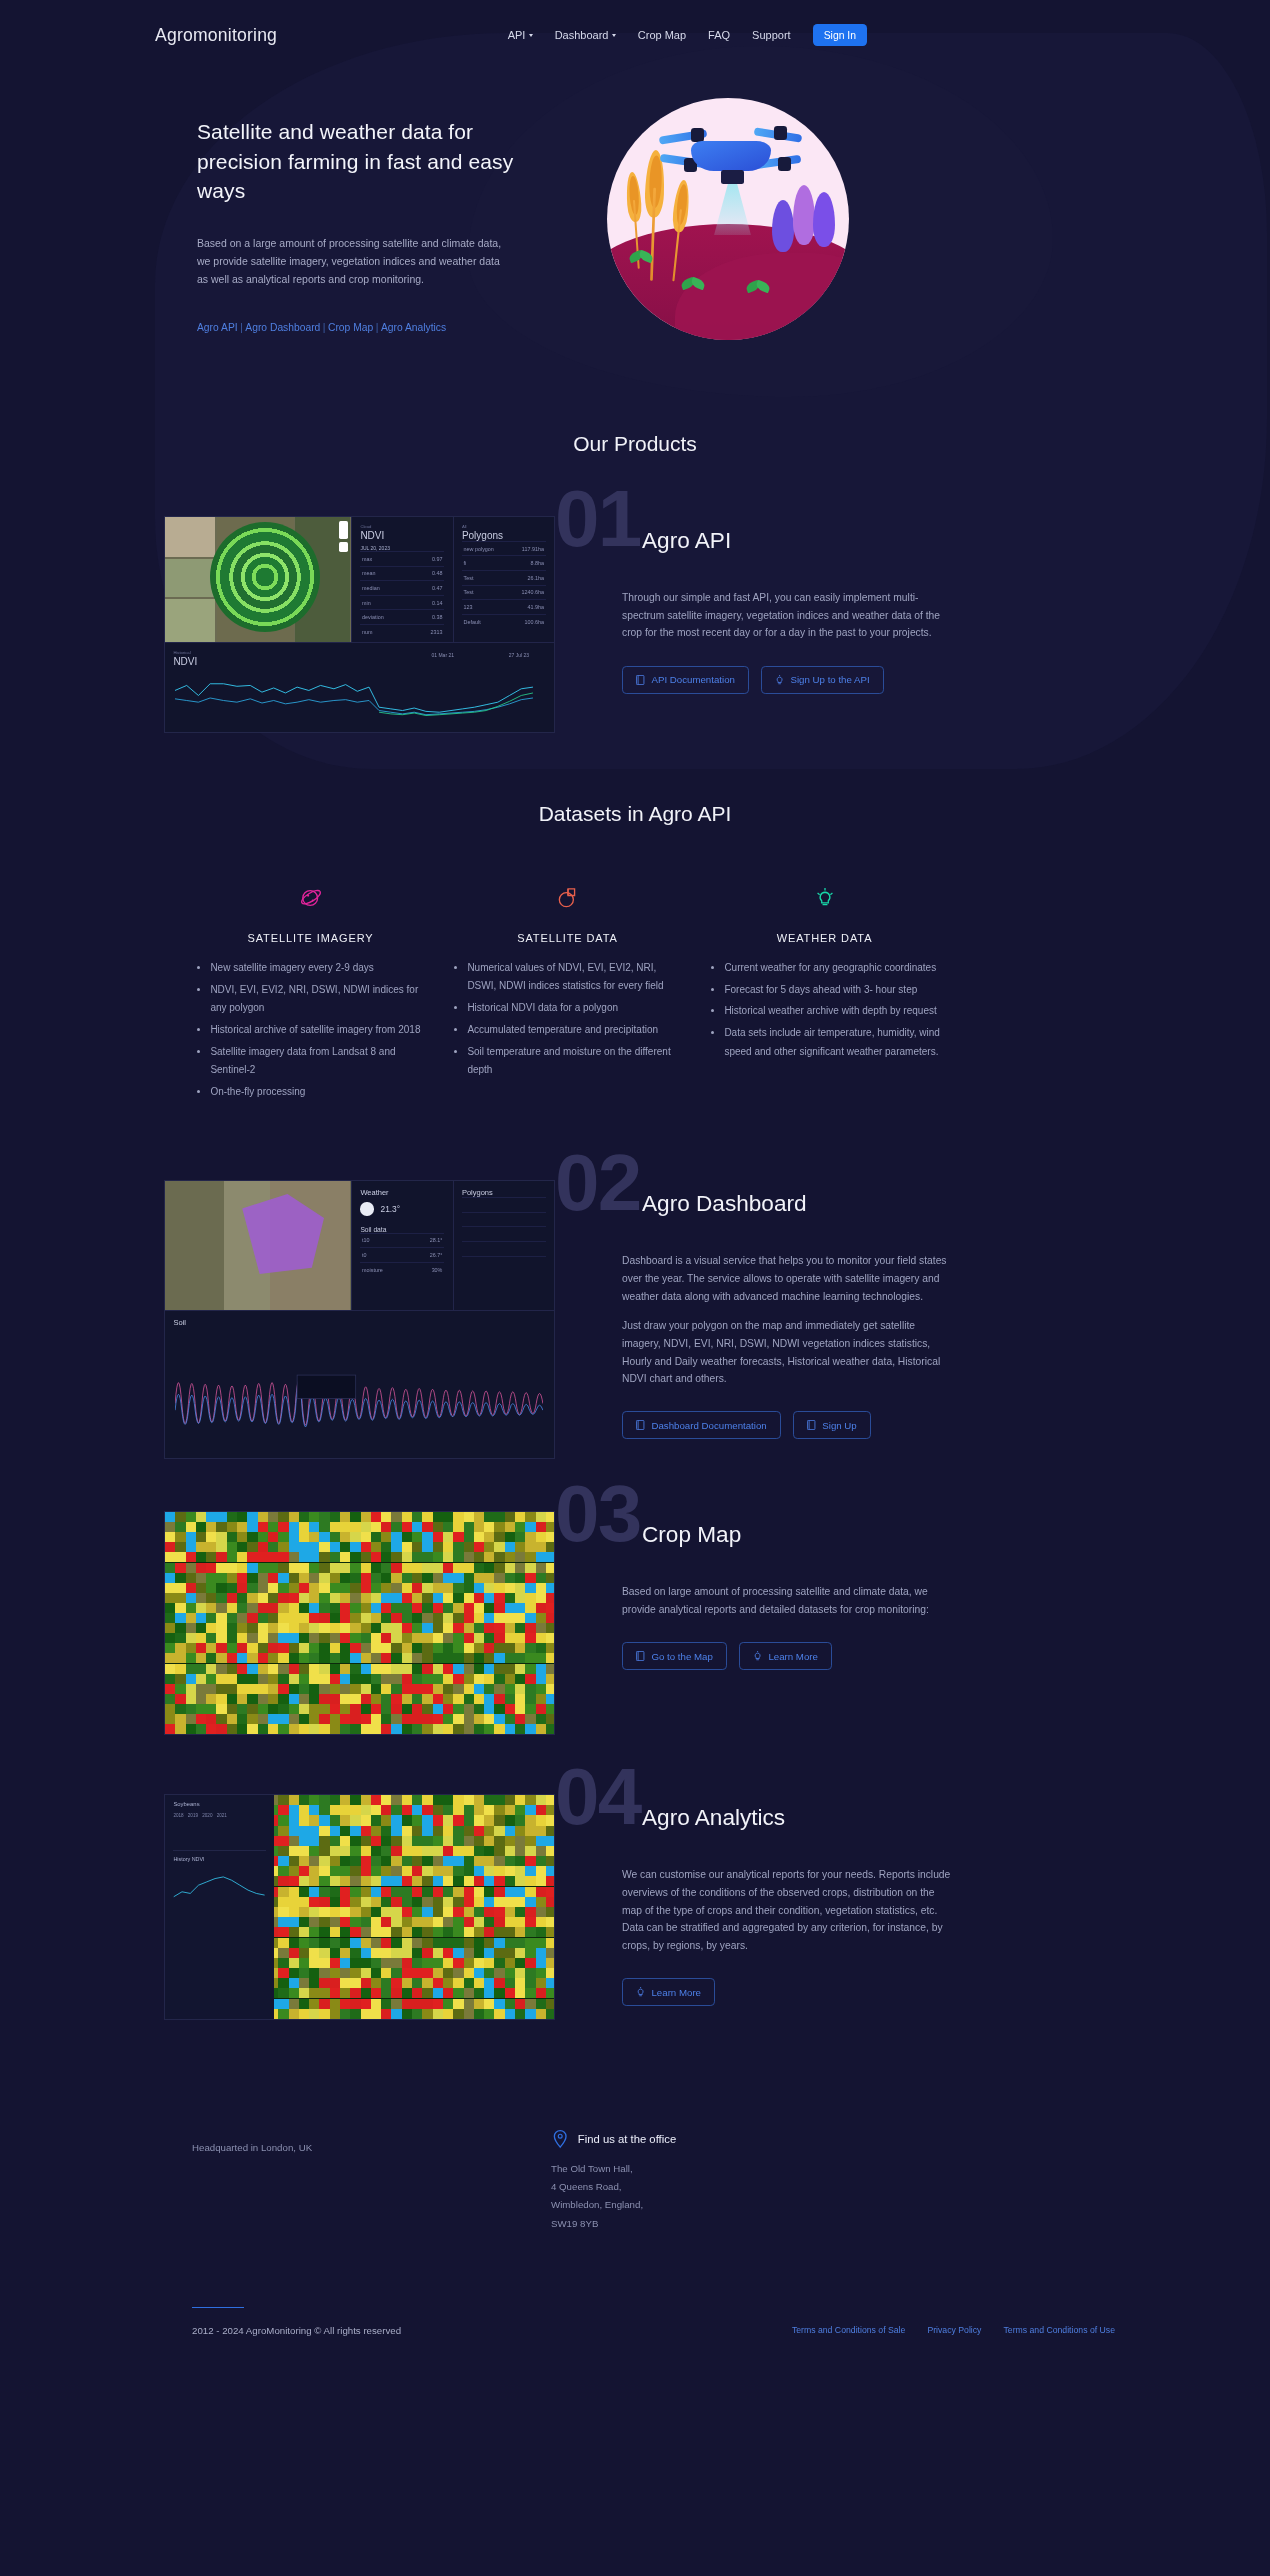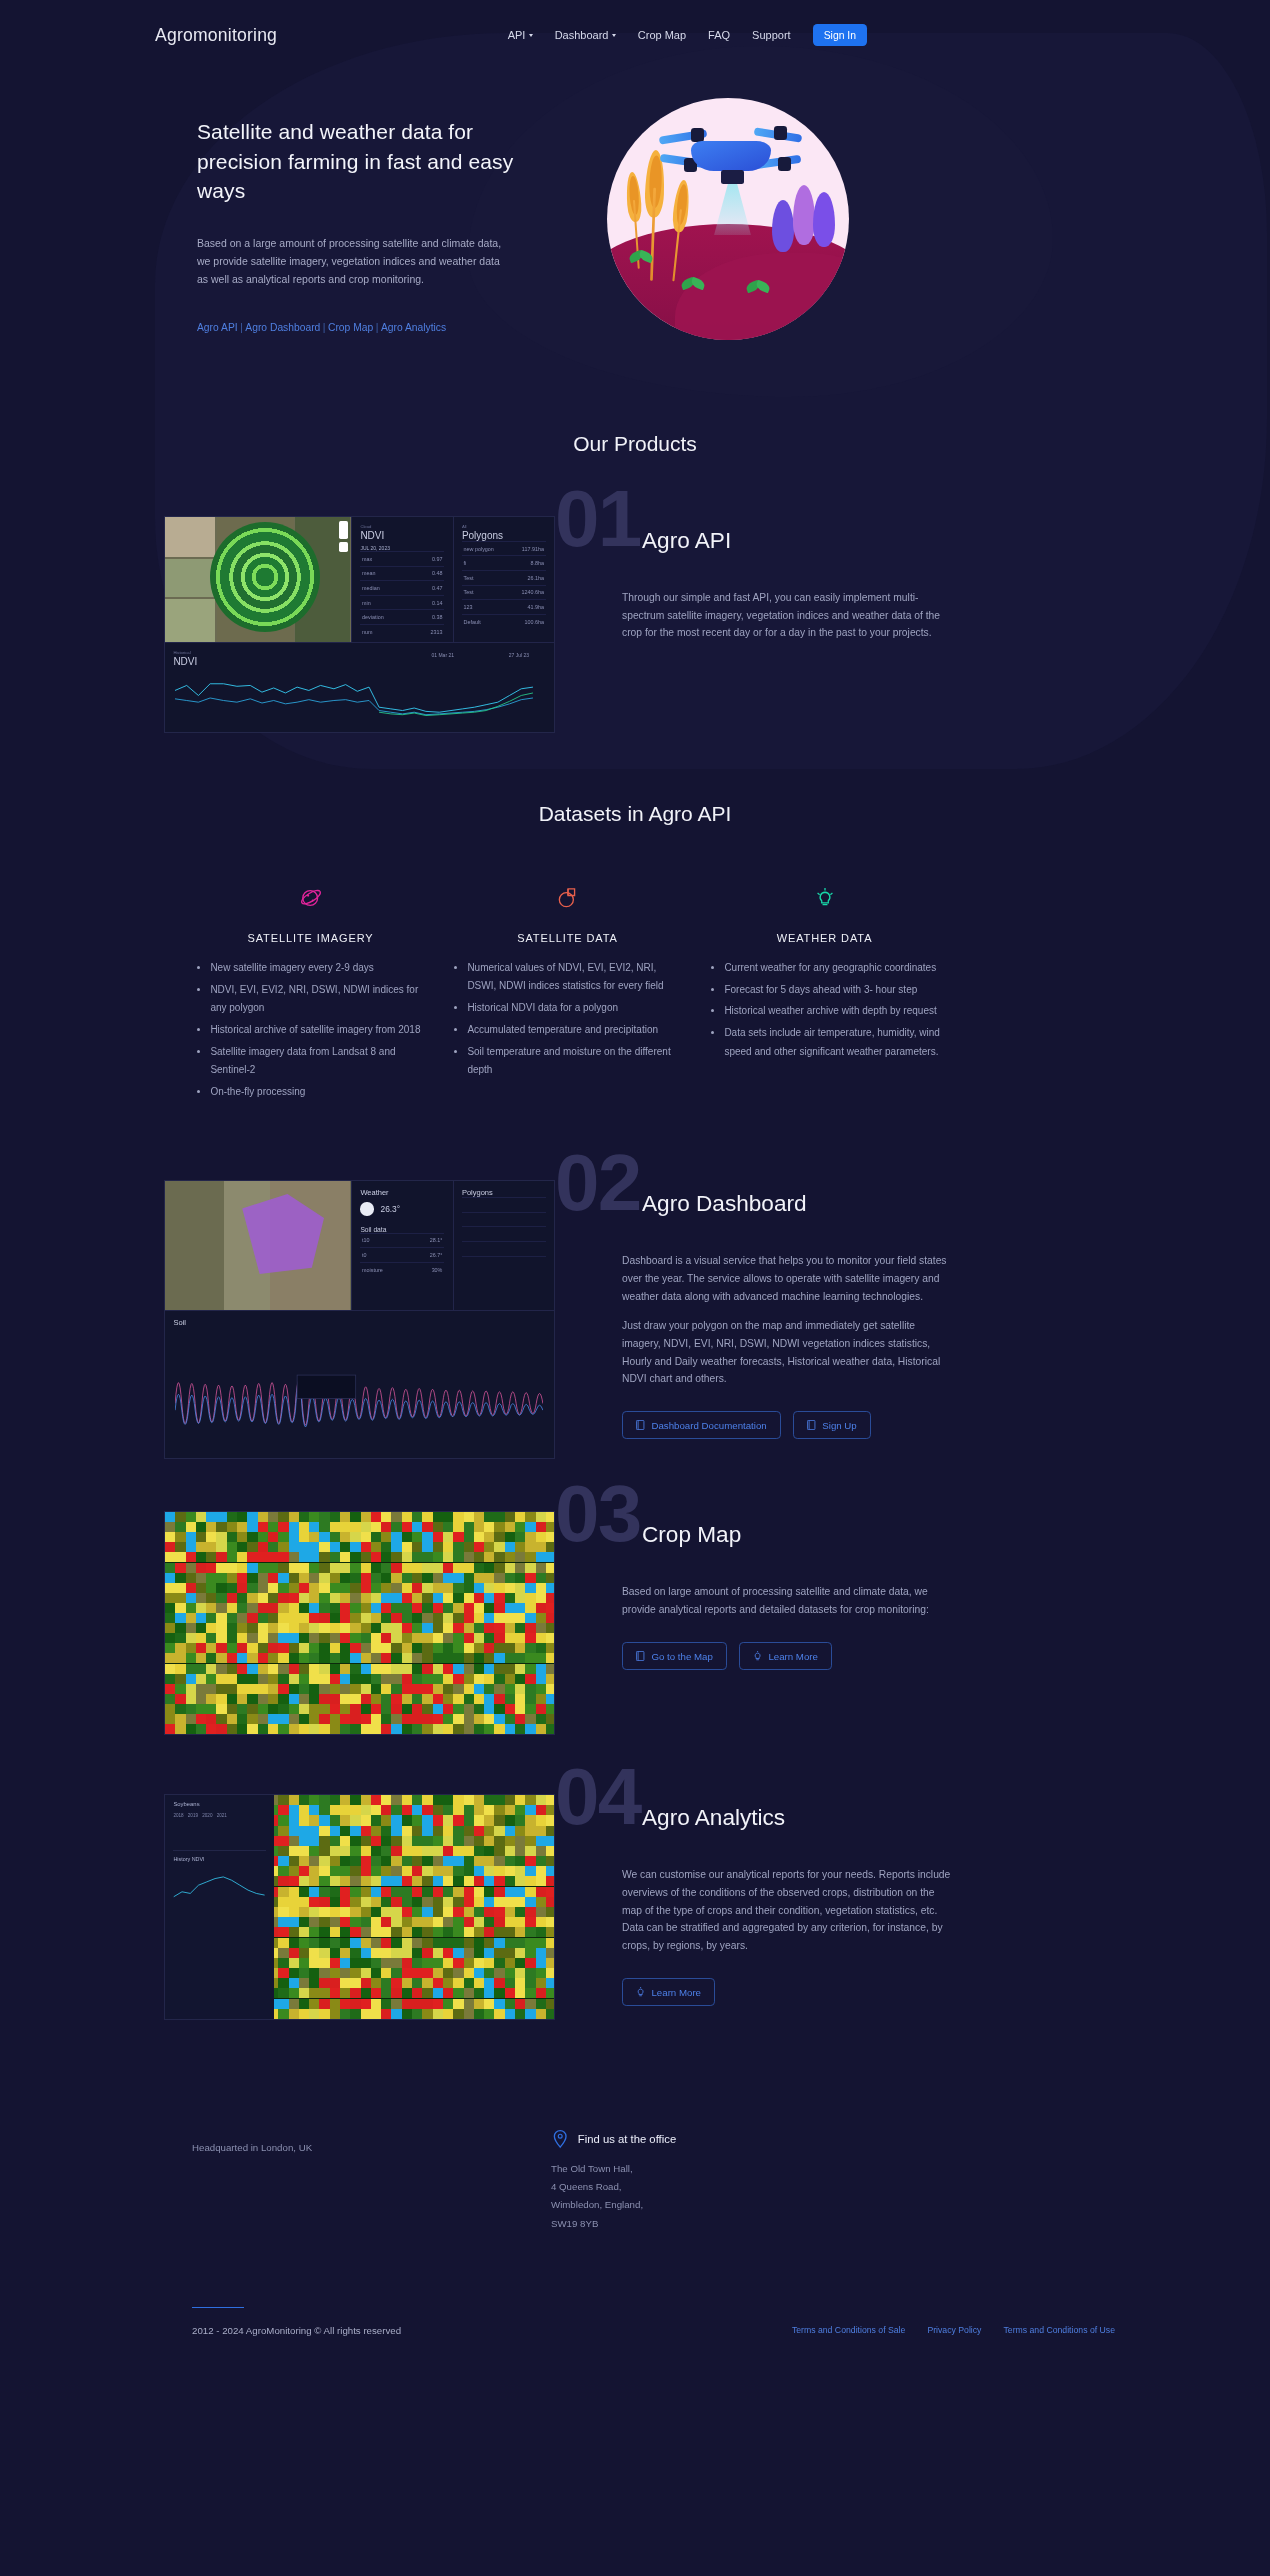--- a/index.html
+++ b/index.html
@@ -476,20 +476,37 @@
           </svg>
         </div>
       </div>
     </div>
     <div class="info">
       <div class="big-num">01</div>
       <div class="prod-title">Agro API</div>
       <div class="prod-desc">
         <p>Through our simple and fast API, you can easily implement multi-spectrum satellite imagery, vegetation indices and weather data of the crop for the most recent day or for a day in the past to your projects.</p>
       </div>
+      <div class="btn-row">
+        <button class="obtn">
+          <svg width="9.2" height="10" viewBox="0 0 11 12">
+              <rect x="0.5" y="0.5" width="9" height="11" rx="1" fill="none" stroke="#4d80e8"></rect>
+              <line x1="2.5" y1="0.5" x2="2.5" y2="11.5" stroke="#4d80e8"></line>
+            </svg>
+          <span>API Documentation</span>
+        </button>
+        <button class="obtn">
+          <svg width="9.2" height="10" viewBox="0 0 11 12">
+              <path d="M5.5 2.5a3 3 0 0 0-2 5.2V9h4V7.7a3 3 0 0 0-2-5.2z" fill="none" stroke="#4d80e8"></path>
+              <line x1="4" y1="10.5" x2="7" y2="10.5" stroke="#4d80e8"></line>
+              <line x1="5.5" y1="0" x2="5.5" y2="1.2" stroke="#4d80e8"></line>
+            </svg>
+          <span>Sign Up to the API</span>
+        </button>
+      </div>
     </div>
   </div>
 
   <div class="section-title" style="margin-top:69px">Datasets in Agro API</div>
 
   <div class="datasets" style="margin-top:52px">
     <div class="ds-col">
       <div class="ds-icon">
         <svg width="28" height="28" viewBox="0 0 34 34">
             <circle cx="16" cy="17" r="9" fill="none" stroke="#e3249b" stroke-width="1.6"></circle>
@@ -550,21 +567,21 @@
           <div class="mock-map">
             <div class="map-plot" style="left:0;top:0;width:59px;height:129px;background:#6b6b50"></div>
             <div class="map-plot" style="left:59px;top:0;width:47px;height:129px;background:#8c8a6e"></div>
             <div class="map-plot" style="left:105px;top:0;width:80px;height:129px;background:#8a7f66"></div>
             <div style="position:absolute;left:72px;top:13.4px;width:87px;height:80px;background:#a05ad8;opacity:.82;clip-path:polygon(6% 18%,58% 0,100% 30%,86% 92%,26% 100%)"></div>
           </div>
           <div class="mock-panel">
             <div class="mp-title" style="font-size:7.5px">Weather</div>
             <div style="display:flex;align-items:center;gap:6.7px;margin-top:5px">
               <div style="width:13.4px;height:13.4px;border-radius:50%;background:#e9ecf5"></div>
-              <div style="font-size:8.4px;color:#c9cde2">26.3°</div>
+              <div style="font-size:8.4px;color:#c9cde2">21.3°</div>
             </div>
             <div class="mp-title" style="font-size:6.7px;margin-top:10px">Soil data</div>
             <div class="mp-row">
                 <span>t10</span>
                 <span>28.1°</span>
               </div>
             <div class="mp-row">
                 <span>t0</span>
                 <span>26.7°</span>
               </div>

